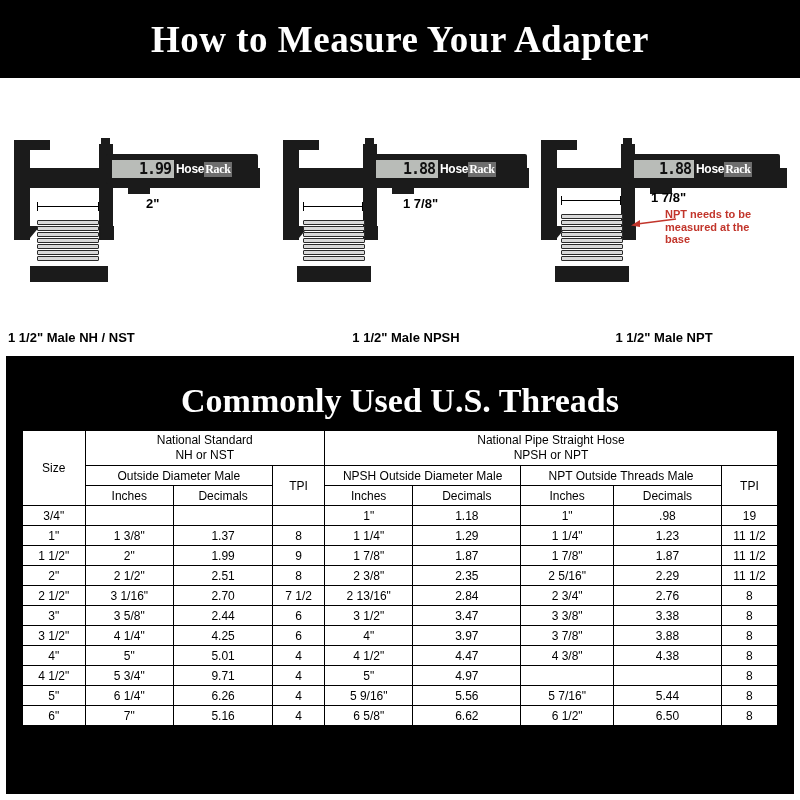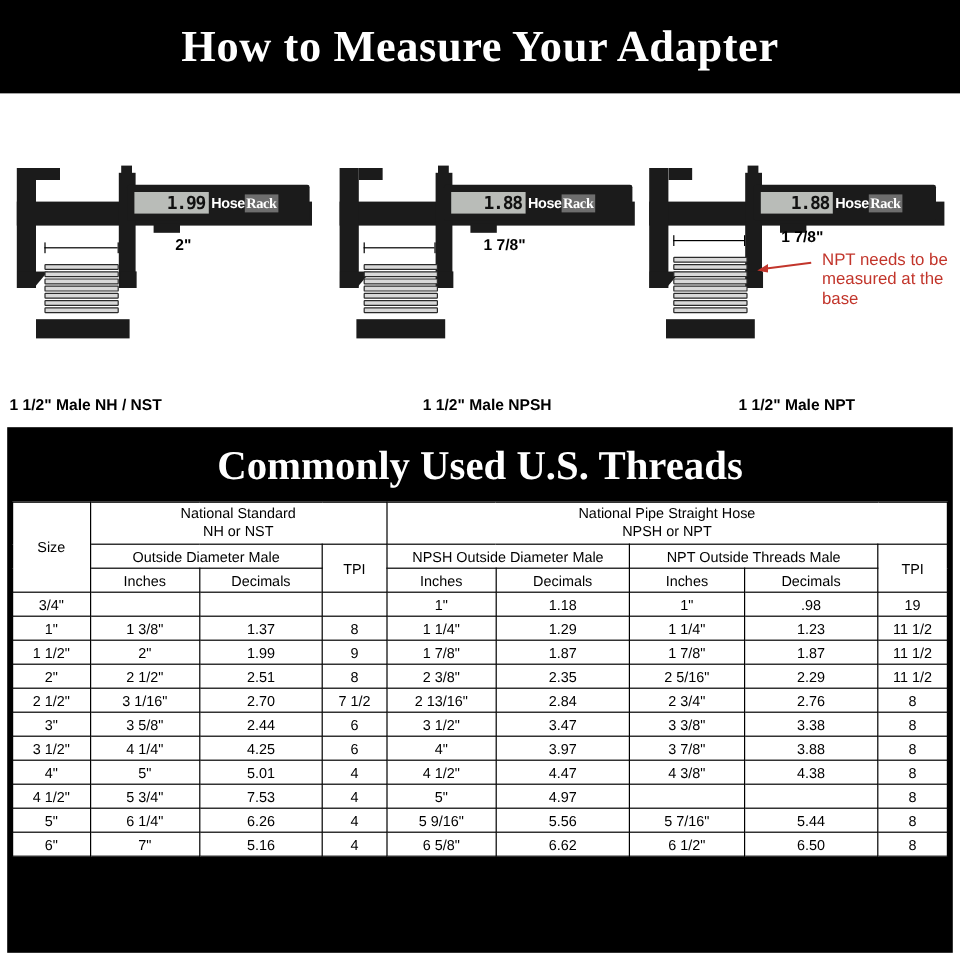--- a/index.html
+++ b/index.html
@@ -218,46 +218,46 @@
     text-align: left;
     font-size: 13px;
     font-weight: bold;
     color: #000;
   }
   .diagram.d2 .diagram-caption { text-align: center; }
   .diagram.d3 .diagram-caption { text-align: center; }
 
   .npt-note {
     position: absolute;
-    left: 152px;
+    left: 132px;
     top: 78px;
     width: 110px;
-    font-size: 14px;
-    font-weight: normal;
+    font-size: 11px;
+    font-weight: bold;
     color: #c2352b;
     line-height: 1.15;
   }
   .npt-arrow {
     position: absolute;
     left: 96px;
     top: 86px;
     width: 48px;
     height: 12px;
   }
 
   
   .table-section {
     position: absolute;
     left: 6px;
     top: 356px;
     width: 788px;
     height: 438px;
     background: #000;
     box-sizing: border-box;
-    padding: 4px;
+    padding: 16px;
   }
   .table-title {
     height: 58px;
     display: flex;
     align-items: center;
     justify-content: center;
     color: #fff;
     font-size: 34px;
     font-weight: bold;
     font-family: "Liberation Serif", serif;
@@ -570,21 +570,21 @@
             <td>4</td>
             <td>4 1/2"</td>
             <td>4.47</td>
             <td>4 3/8"</td>
             <td>4.38</td>
             <td>8</td>
           </tr>
           <tr>
             <td class="size-cell">4 1/2"</td>
             <td>5 3/4"</td>
-            <td>7.53</td>
+            <td>9.71</td>
             <td>4</td>
             <td>5"</td>
             <td>4.97</td>
             <td></td>
             <td></td>
             <td>8</td>
           </tr>
           <tr>
             <td class="size-cell">5"</td>
             <td>6 1/4"</td>

